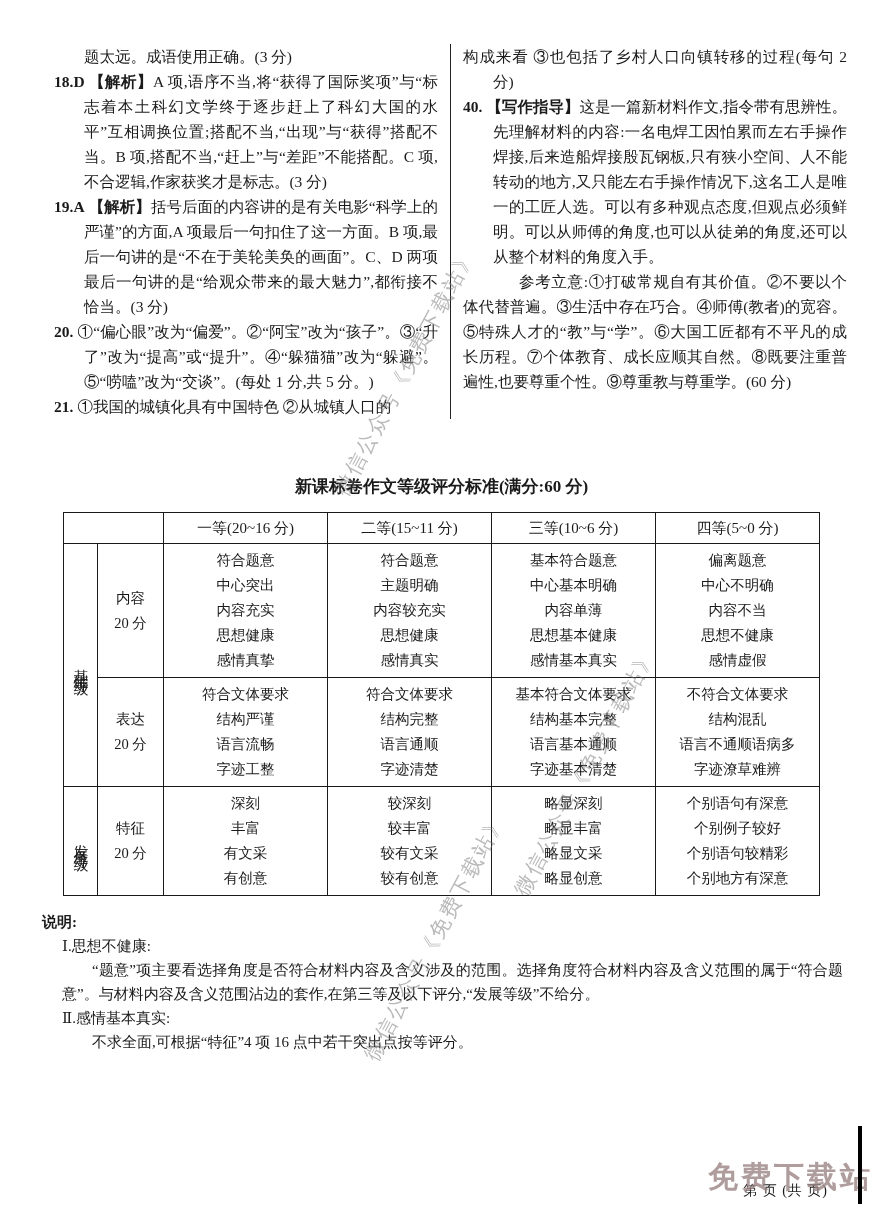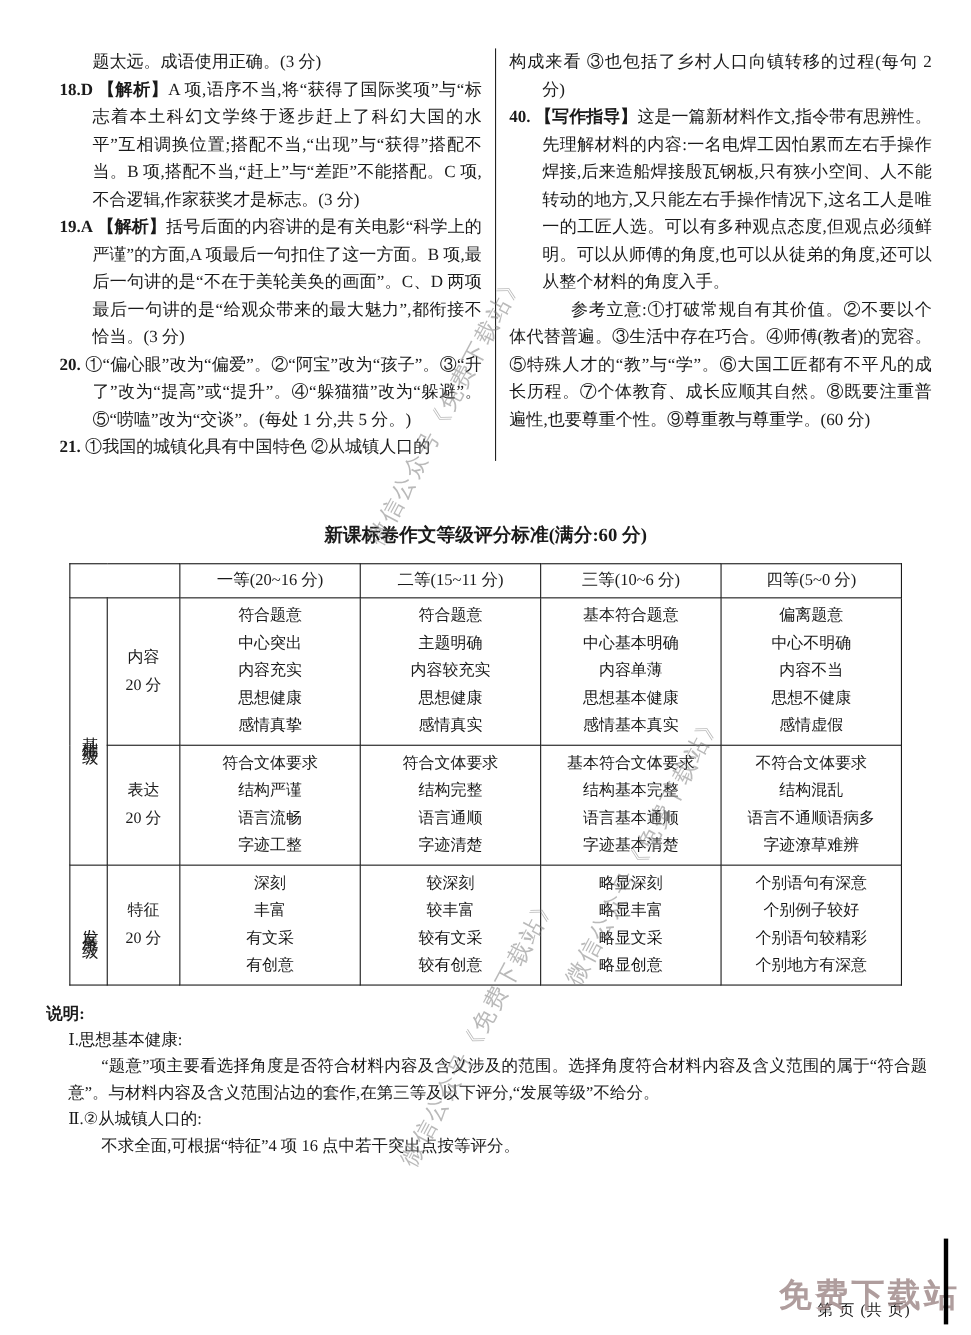--- a/index.html
+++ b/index.html
@@ -157,23 +157,23 @@
         <td class="cell">个别语句有深意
 个别例子较好
 个别语句较精彩
 个别地方有深意</td>
       </tr>
     </tbody>
   </table>
 
   <div class="notes">
     <p class="notes-head">说明:</p>
-    <p class="notes-item">Ⅰ.思想基本健康:</p>
+    <p class="notes-item">Ⅰ.思想不健康:</p>
     <p class="notes-body">“题意”项主要看选择角度是否符合材料内容及含义涉及的范围。选择角度符合材料内容及含义范围的属于“符合题意”。与材料内容及含义范围沾边的套作,在第三等及以下评分,“发展等级”不给分。</p>
-    <p class="notes-item">Ⅱ.②从城镇人口的:</p>
+    <p class="notes-item">Ⅱ.感情基本真实:</p>
     <p class="notes-body">不求全面,可根据“特征”4 项 16 点中若干突出点按等评分。</p>
   </div>
 
   <div class="footer">
     <span class="footer-page">第 页 (共 页)</span>
   </div>
 
   <div class="wm-corner">免费下载站</div>
   <div class="edge-bar"></div>
 

